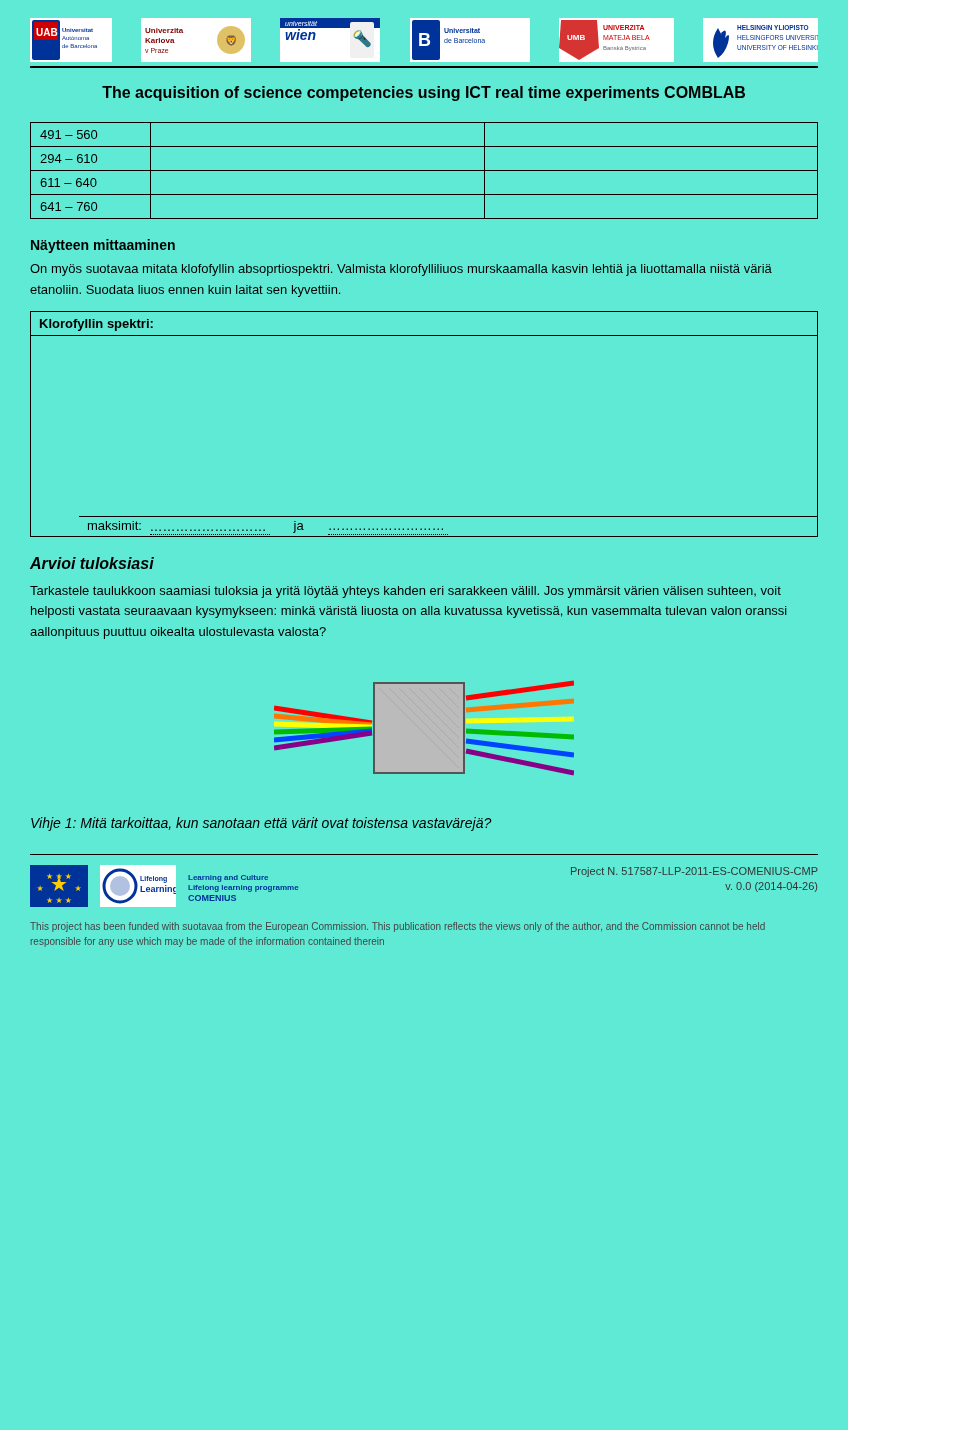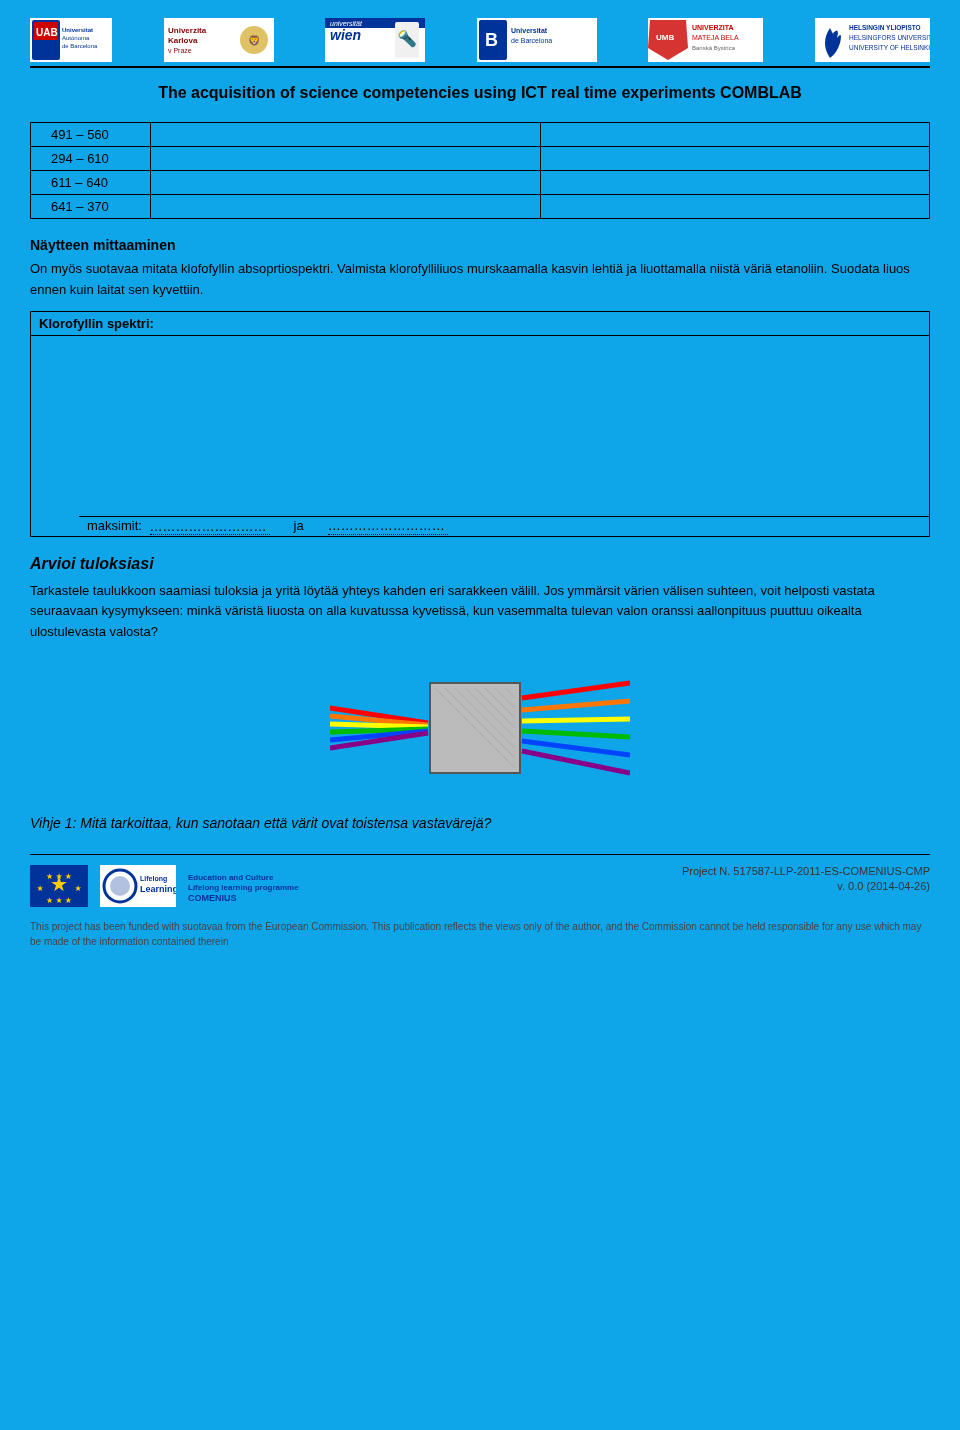--- a/index.html
+++ b/index.html
@@ -6,23 +6,23 @@
     body {
       font-family: Arial, sans-serif;
       background: #fff;
       color: #000;
       width: 960px;
       min-height: 1430px;
       padding: 0;
     }
 
     .page {
-      width: 960px;
+      width: 848px;
       min-height: 1430px;
-      background: #0ea5e9;
+      background: #5eead4;
       padding: 10px 30px 20px 30px;
     }
 
     
     .header-logos {
       display: flex;
       align-items: center;
       justify-content: space-between;
       padding: 8px 0 4px 0;
       border-bottom: 2px solid #000;
@@ -47,21 +47,21 @@
 
     
     .range-table {
       width: 100%;
       border-collapse: collapse;
       margin-bottom: 18px;
     }
 
     .range-table td, .range-table th {
       border: 1px solid #000;
-      padding: 4px 20px;
+      padding: 4px 9px;
       font-size: 13px;
     }
 
     .range-table td:first-child {
       width: 120px;
     }
 
     
     .section-title {
       font-weight: bold;
@@ -278,21 +278,21 @@
           <td>294 – 610</td>
           <td></td>
           <td></td>
         </tr>
         <tr>
           <td>611 – 640</td>
           <td></td>
           <td></td>
         </tr>
         <tr>
-          <td>641 – 370</td>
+          <td>641 – 760</td>
           <td></td>
           <td></td>
         </tr>
       </tbody>
   </table>
 
   <p class="section-title">Näytteen mittaaminen</p>
 
   <p class="body-text">
     <span style="font-weight:normal;">On</span>
@@ -369,21 +369,21 @@
           <rect x="0" y="0" width="76" height="42" fill="white"></rect>
 
           <circle cx="20" cy="21" r="16" fill="none" stroke="#003399" stroke-width="3"></circle>
           <circle cx="20" cy="21" r="10" fill="#003399" opacity="0.3"></circle>
           <text x="40" y="16" font-size="7" fill="#003399" font-weight="bold">Lifelong</text>
           <text x="40" y="27" font-size="9" fill="#003399" font-weight="bold">Learning</text>
         </svg>
       </div>
 
       <div class="comenius-box">
-        <span style="font-size:8px;color:#003399;">Education and Culture</span>
+        <span style="font-size:8px;color:#003399;">Learning and Culture</span>
         <span style="font-size:8px;color:#003399;">Lifelong learning programme</span>
         <span style="font-size:9px;color:#003399;font-weight:bold;">COMENIUS</span>
       </div>
     </div>
 
     <div class="footer-right">
       <p>Project N. 517587-LLP-2011-ES-COMENIUS-CMP</p>
       <p>v. 0.0 (2014-04-26)</p>
     </div>
   </div>

